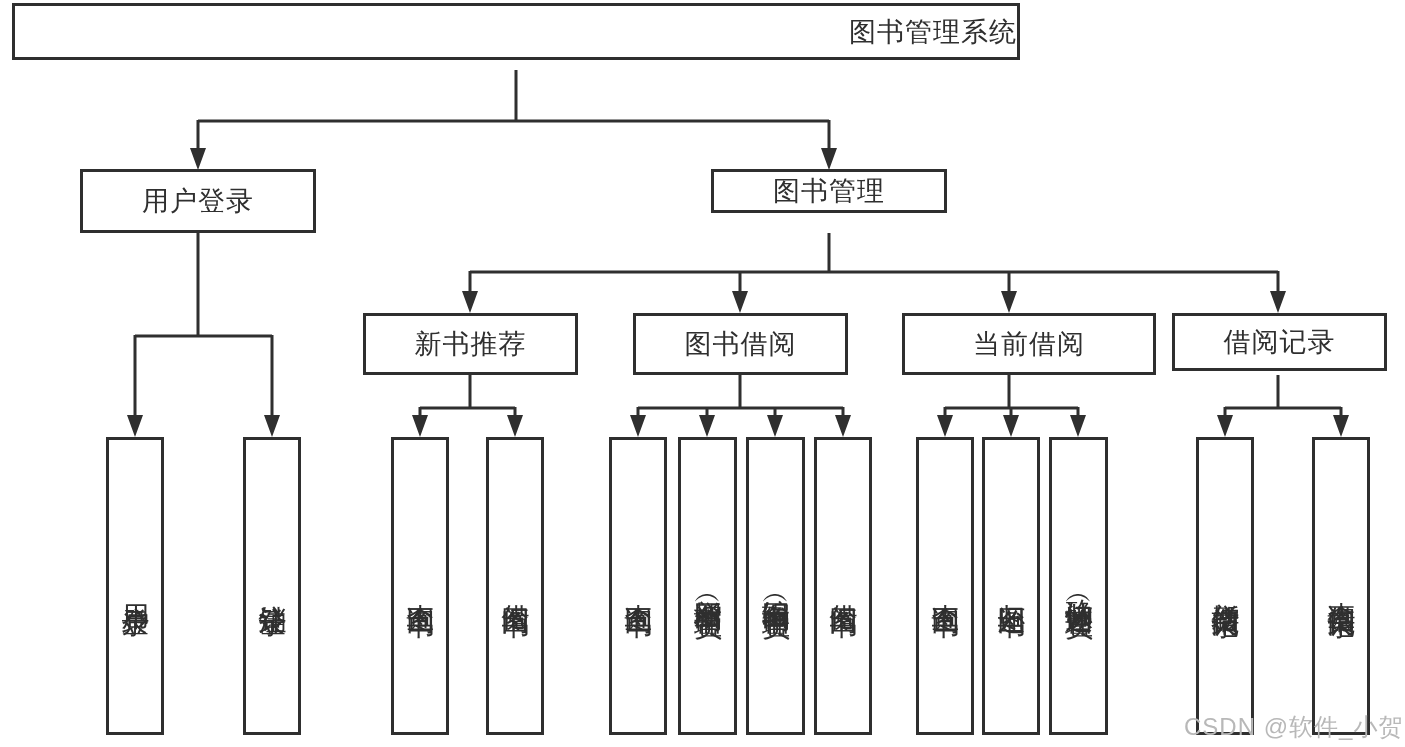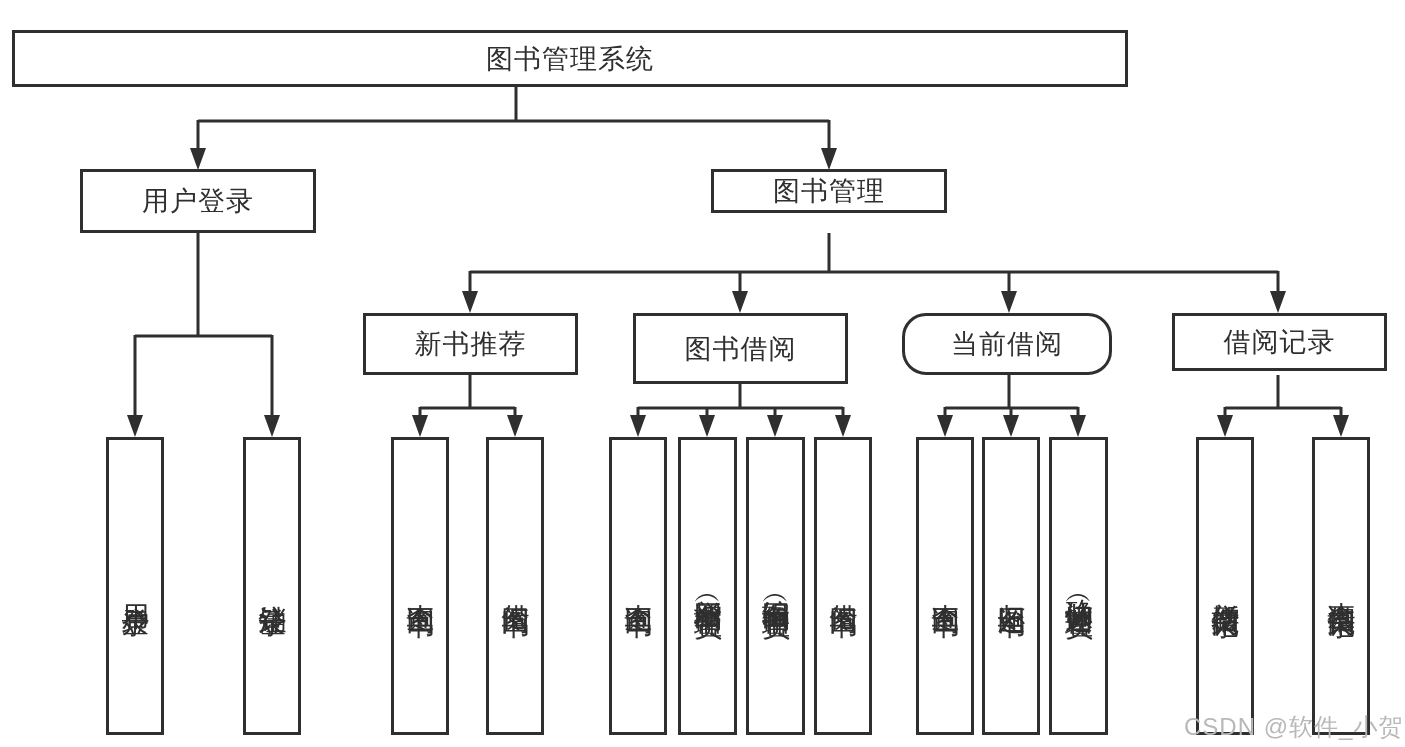--- a/index.html
+++ b/index.html
@@ -108,38 +108,38 @@
       M767 415 L783 415 L775 437 Z
       M835 415 L851 415 L843 437 Z
       M937 415 L953 415 L945 437 Z
       M1003 415 L1019 415 L1011 437 Z
       M1070 415 L1086 415 L1078 437 Z
       M1217 415 L1233 415 L1225 437 Z
       M1333 415 L1349 415 L1341 437 Z
     "></path>
   </svg>
 
-  <div class="box" style="left:12px;top:30px;width:1116px;height:57px;">
+  <div class="box" style="left:12px;top:3px;width:1008px;height:57px;justify-content:flex-end;">
     <span class="hlabel">图书管理系统</span>
   </div>
 
   <div class="box" style="left:80px;top:169px;width:236px;height:64px;">
     <span class="hlabel">用户登录</span>
   </div>
   <div class="box" style="left:711px;top:169px;width:236px;height:44px;">
     <span class="hlabel">图书管理</span>
   </div>
 
   <div class="box" style="left:363px;top:313px;width:215px;height:62px;font-family:Liberation Serif, serif;">
     <span class="hlabel">新书推荐</span>
   </div>
-  <div class="box" style="left:633px;top:313px;width:215px;height:71px;font-family:Liberation Mono, monospace;">
+  <div class="box" style="left:633px;top:313px;width:215px;height:62px;font-family:Liberation Mono, monospace;">
     <span class="hlabel">图书借阅</span>
   </div>
-  <div class="box" style="left:902px;top:313px;width:210px;height:62px;border-radius:24px;">
+  <div class="box" style="left:902px;top:313px;width:254px;height:62px;">
     <span class="hlabel">当前借阅</span>
   </div>
   <div class="box" style="left:1172px;top:313px;width:215px;height:58px;">
     <span class="hlabel">借阅记录</span>
   </div>
 
   <div class="box" style="left:106px;top:437px;width:58px;height:298px;">
     <span class="vtext">用户登录</span>
   </div>
   <div class="box" style="left:243px;top:437px;width:58px;height:298px;">

